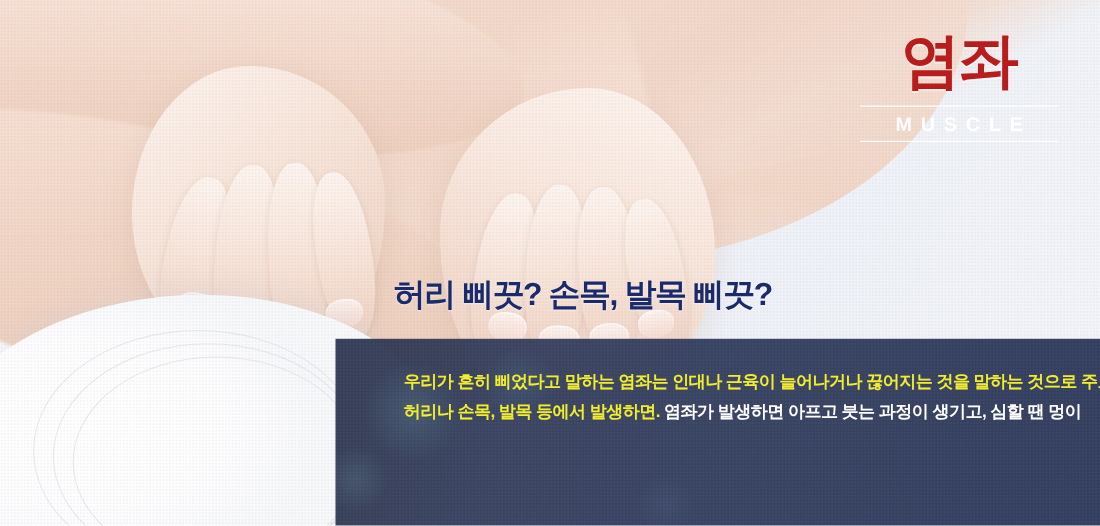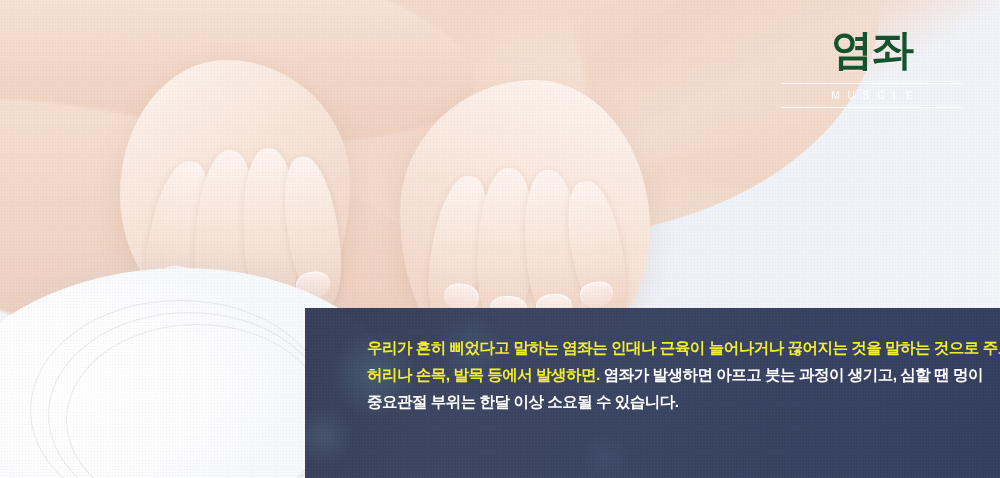--- a/index.html
+++ b/index.html
@@ -139,36 +139,36 @@
 
   
   .title-block {
     position:absolute;
     right:38px;
     top:28px;
     width:180px;
     text-align:center;
   }
   .title-main {
-    font-size:42px;
+    font-size:54px;
     font-weight:700;
     line-height:1.05;
     letter-spacing:-1px;
-    color:#14532d;
+    color:#b91c1c;
     text-shadow:0 1px 0 rgba(255,255,255,0.5);
   }
   .title-sub-wrap {
     margin-top:11px;
     border-top:1px solid rgba(255,255,255,0.95);
     border-bottom:1px solid rgba(255,255,255,0.95);
     padding:7px 0 6px;
   }
   .title-sub {
-    font-size:10px;
-    font-weight:400;
+    font-size:18px;
+    font-weight:700;
     letter-spacing:8px;
     color:#ffffff;
     text-indent:8px;
     line-height:1;
   }
 
   
   .headline {
     position:absolute;
     left:358px;
@@ -258,23 +258,23 @@
     <div class="halftone"></div>
   </div>
 
   <div class="title-block">
     <div class="title-main">염좌</div>
     <div class="title-sub-wrap">
       <div class="title-sub">MUSCLE</div>
     </div>
   </div>
 
+  <div class="headline">허리 삐끗? 손목, 발목 삐끗?</div>
 
   <div class="copy-panel">
     <div class="copy-halftone"></div>
     <div class="copy-text" id="copy-text">
         <span class="ln"><span class="y">우리가 흔히 삐었다고 말하는 염좌는 인대나 근육이 늘어나거나 끊어지는 것을 말하는 것으로 주로</span></span>
         <span class="ln"><span class="y">허리나 손목, 발목 등에서 발생하면. </span><span class="w">염좌가 발생하면 아프고 붓는 과정이 생기고, 심할 땐 멍이</span></span>
-        <span class="ln"><span class="w">중요관절 부위는 한달 이상 소요될 수 있습니다.</span></span>
       </div>
   </div>
 
 </div>
 
 </body></html>

